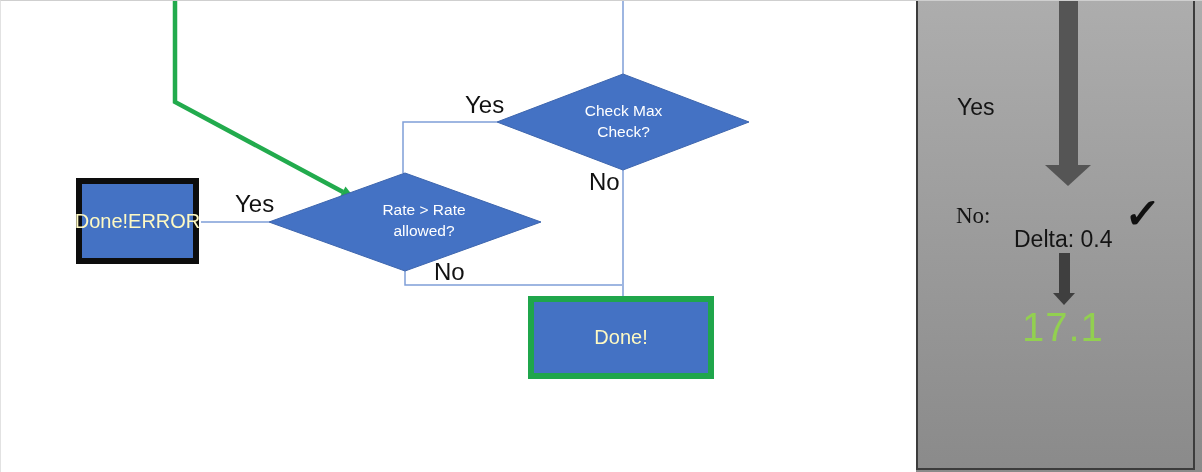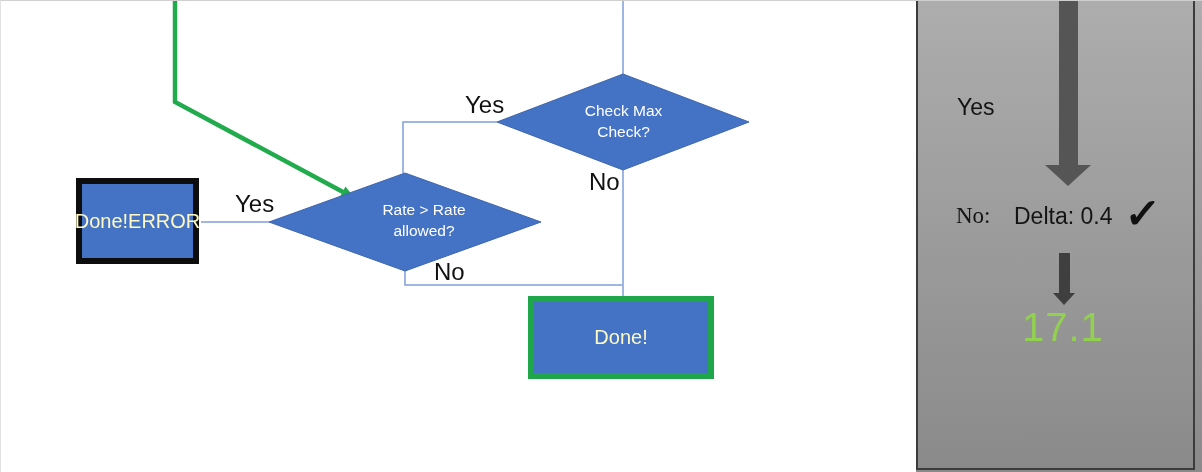--- a/index.html
+++ b/index.html
@@ -47,21 +47,21 @@
   .arrow1-head{position:absolute;left:1044px;top:164px;width:0;height:0;
     border-left:23px solid transparent;border-right:23px solid transparent;
     border-top:21px solid var(--arrow-gray);}
   .arrow2-shaft{position:absolute;left:1058px;top:252px;width:11px;height:40px;background:var(--arrow-dark);}
   .arrow2-head{position:absolute;left:1052px;top:292px;width:0;height:0;
     border-left:11px solid transparent;border-right:11px solid transparent;
     border-top:12px solid var(--arrow-dark);}
   .panel-text{position:absolute;font-size:23px;line-height:1.15;color:#141414;}
   .p-yes{left:956px;top:93px;}
   .p-no{left:955px;top:202px;font-family:Liberation Serif, serif;}
-  .p-delta{left:1013px;top:202px;}
+  .p-delta{left:1013px;top:225px;}
   .p-check{position:absolute;left:1124px;top:188px;font-size:42px;font-weight:bold;color:#111;transform:skewX(-4deg);}
   .p-value{position:absolute;left:1021px;top:304px;font-size:40px;font-weight:normal;color:var(--value-green);letter-spacing:1px;}
 </style>
 </head>
 <body>
 
 <div class="stage">
 
   <svg class="flow-svg" viewBox="0 0 1202 472">
 

